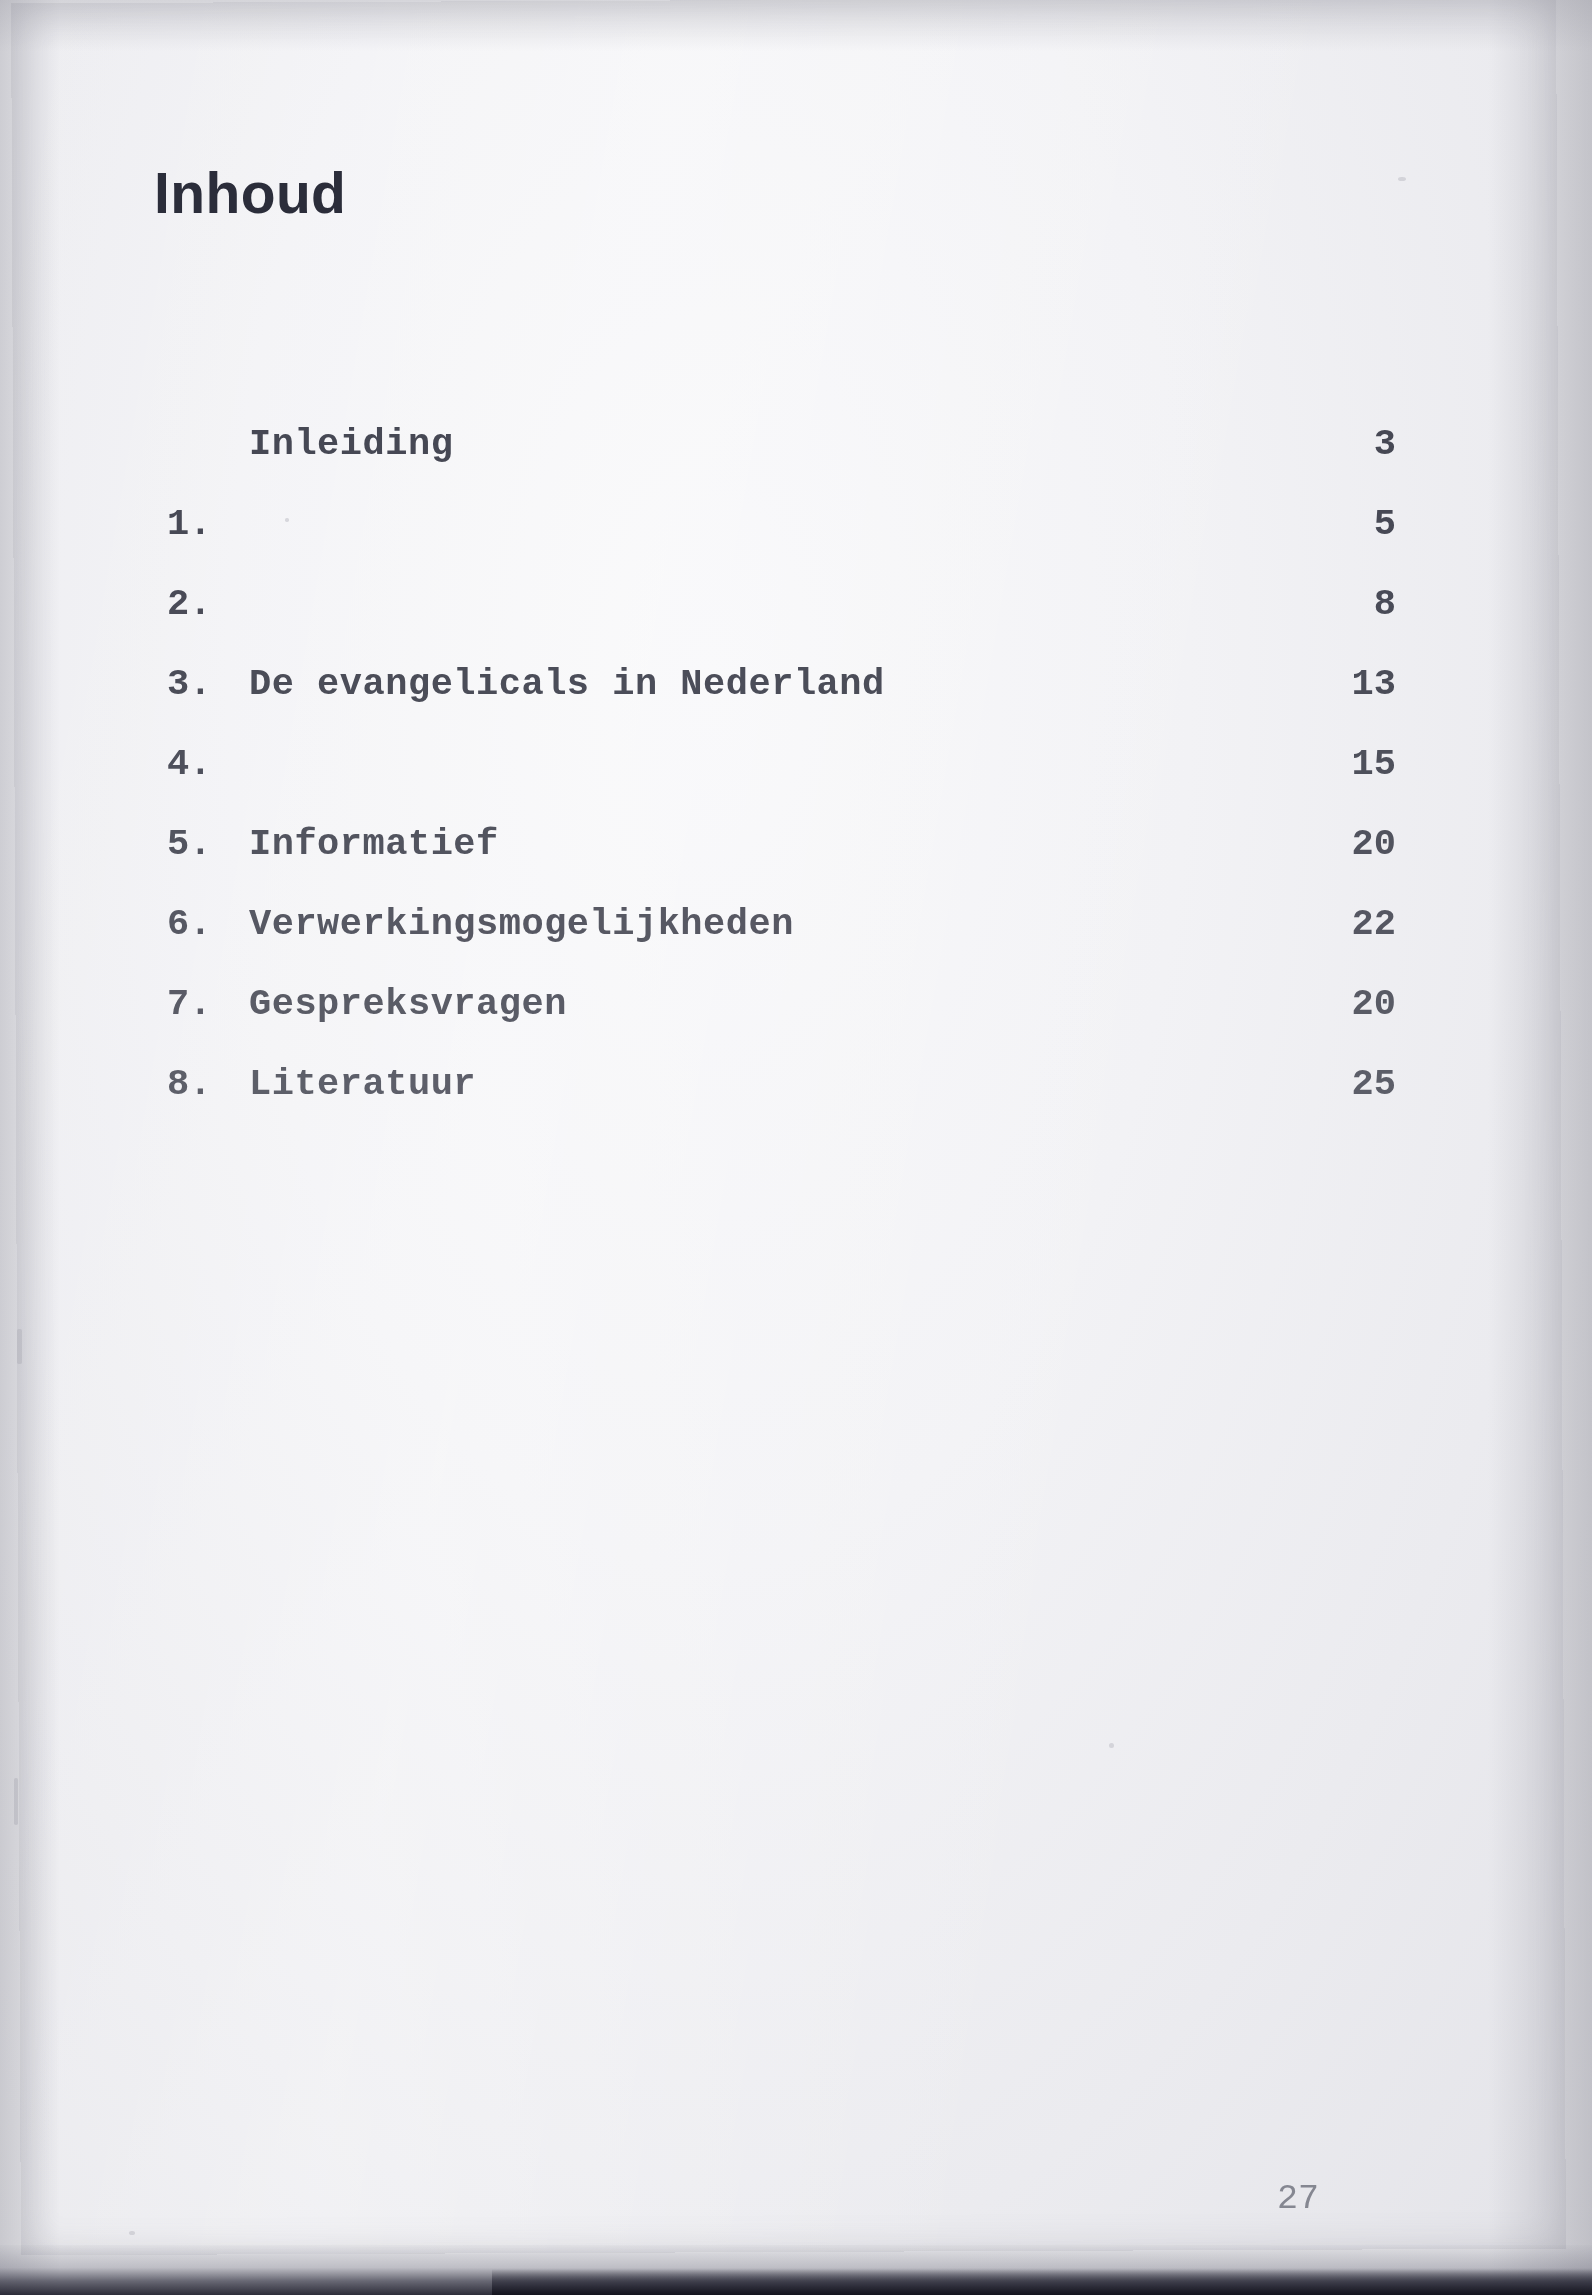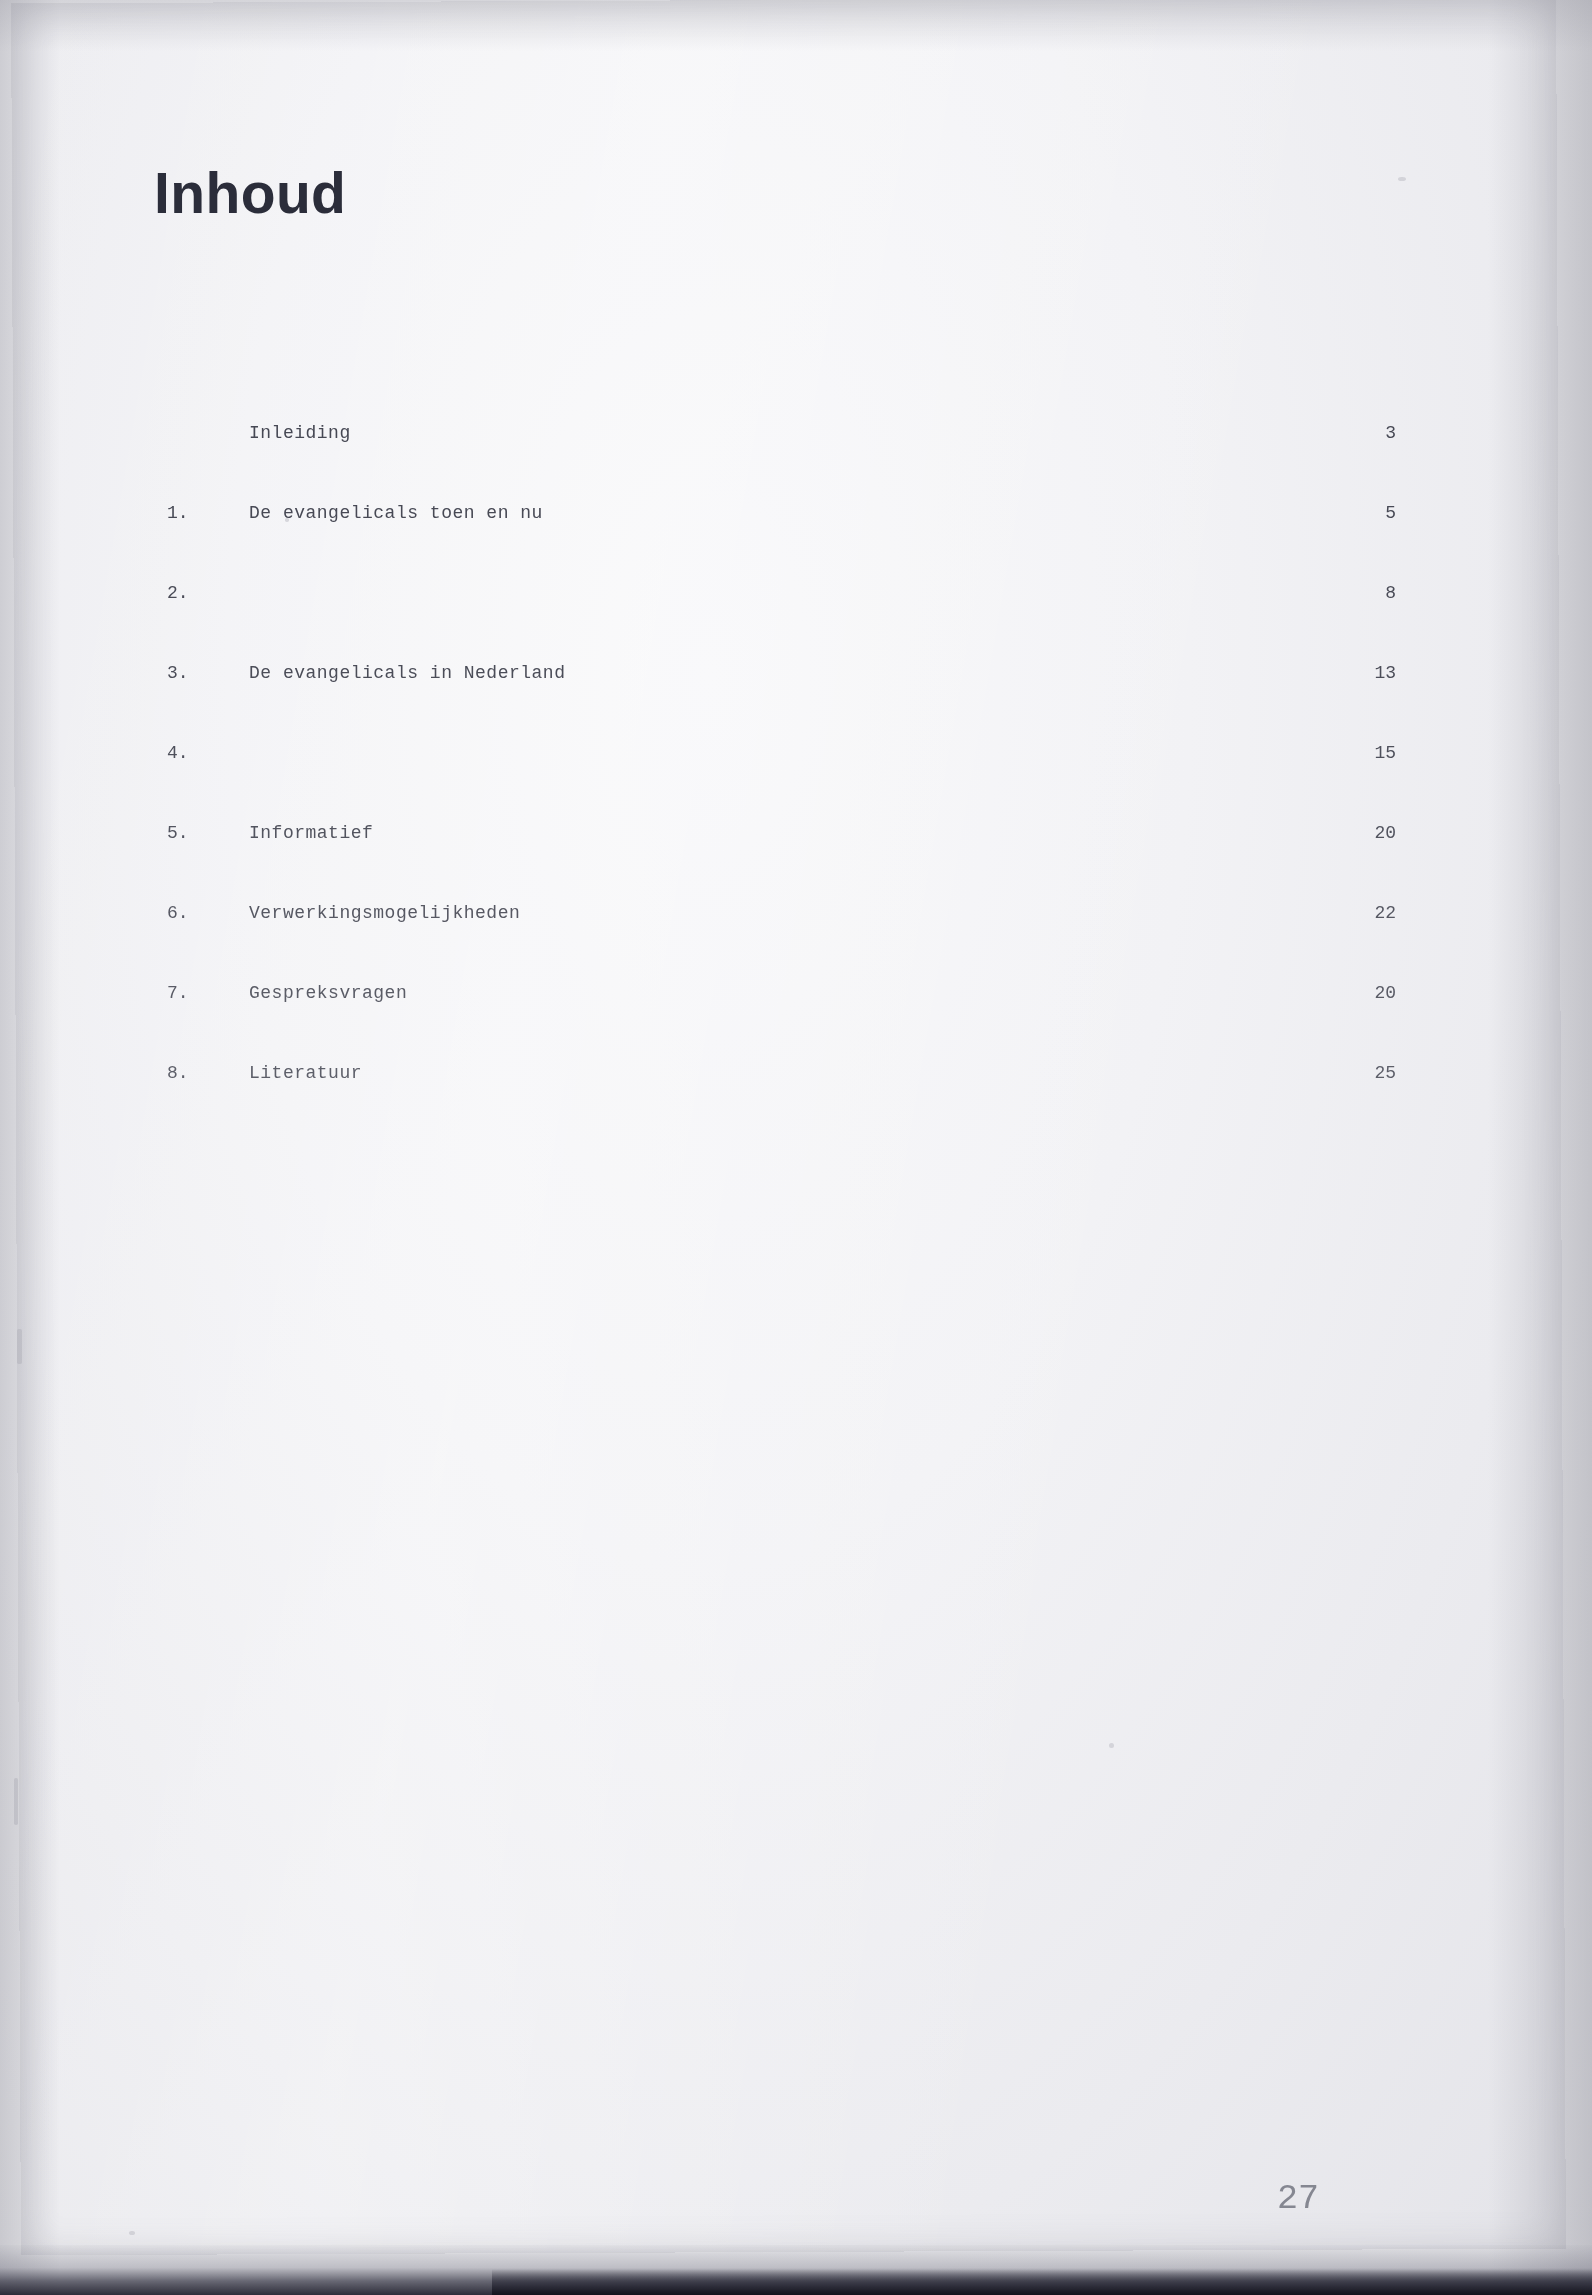--- a/index.html
+++ b/index.html
@@ -104,22 +104,23 @@
     position: absolute;
     left: 154px;
     top: 423px;
     width: 1208px;
   }
 
   .toc-row {
     position: relative;
     height: 80px;
     font-family: "Liberation Mono", monospace;
-    font-size: 18px;
+    font-size: 37px;
     color: #3e404c;
+    font-weight: bold;
   }
 
   .toc-num {
     position: absolute;
     left: 13px;
     top: 0;
     width: 60px;
     text-align: left;
     color: #41434f;
   }
@@ -189,21 +190,20 @@
     <div class="toc">
 
       <div class="toc-row">
         <span class="toc-num"></span>
         <span class="toc-label">Inleiding</span>
         <span class="toc-page">3</span>
       </div>
 
       <div class="toc-row">
         <span class="toc-num">1.</span>
-        <span class="toc-label">De evangelicals toen en nu</span>
         <span class="toc-page">5</span>
       </div>
 
       <div class="toc-row">
         <span class="toc-num">2.</span>
         <span class="toc-page">8</span>
       </div>
 
       <div class="toc-row">
         <span class="toc-num">3.</span>

